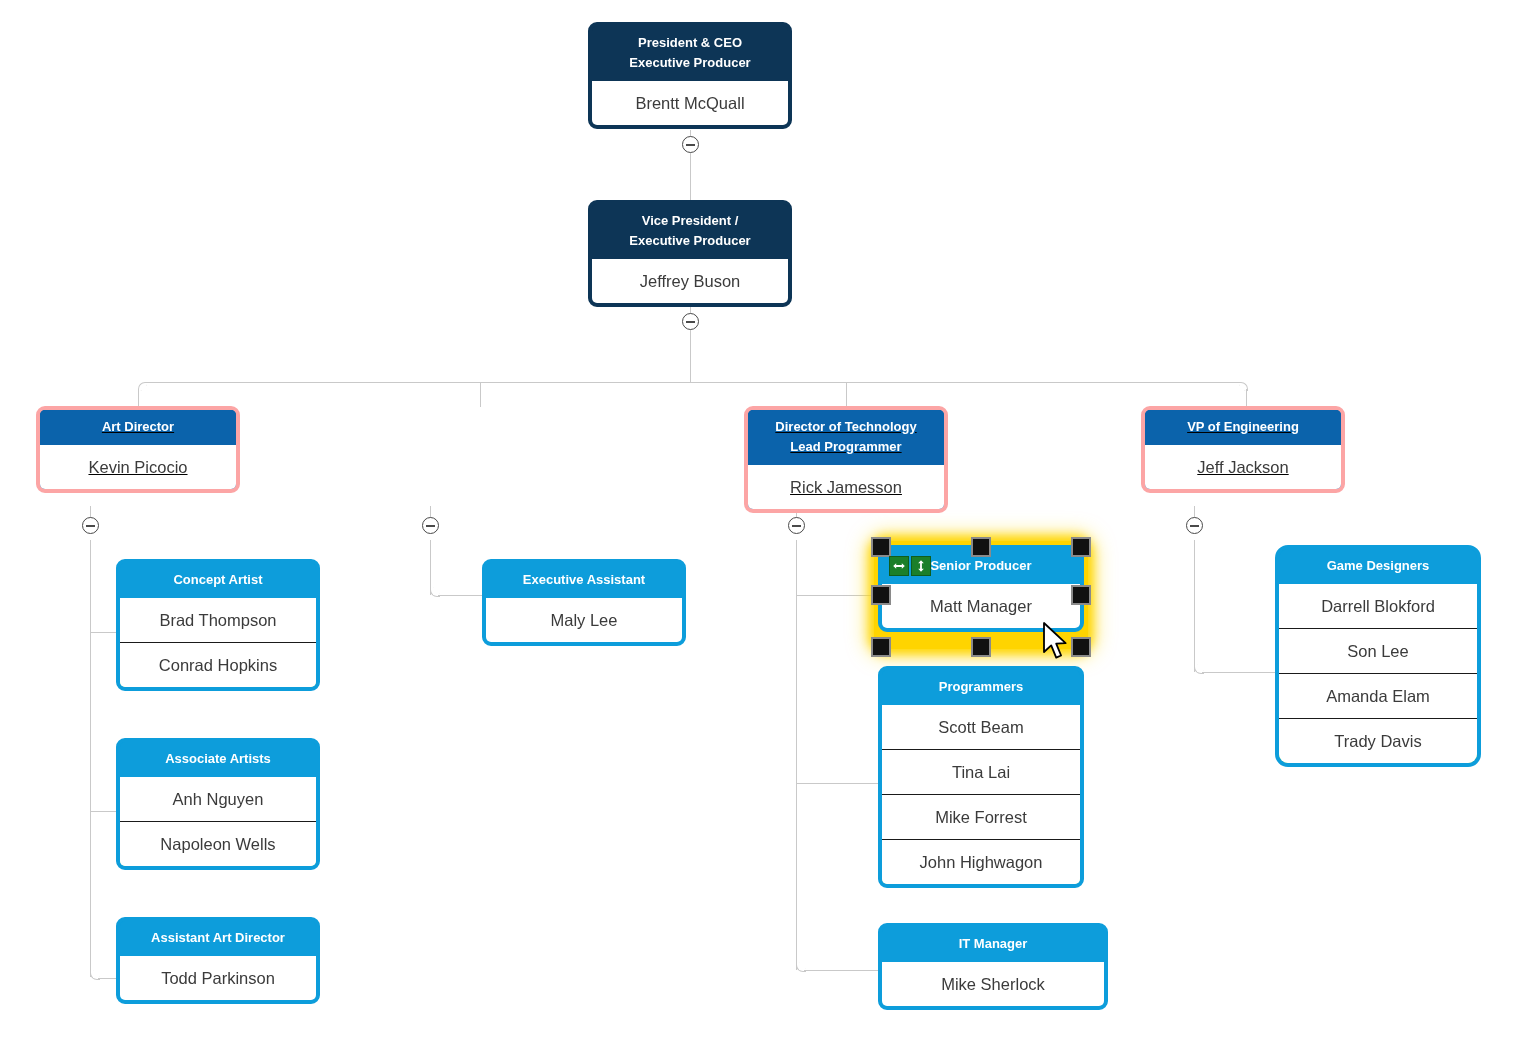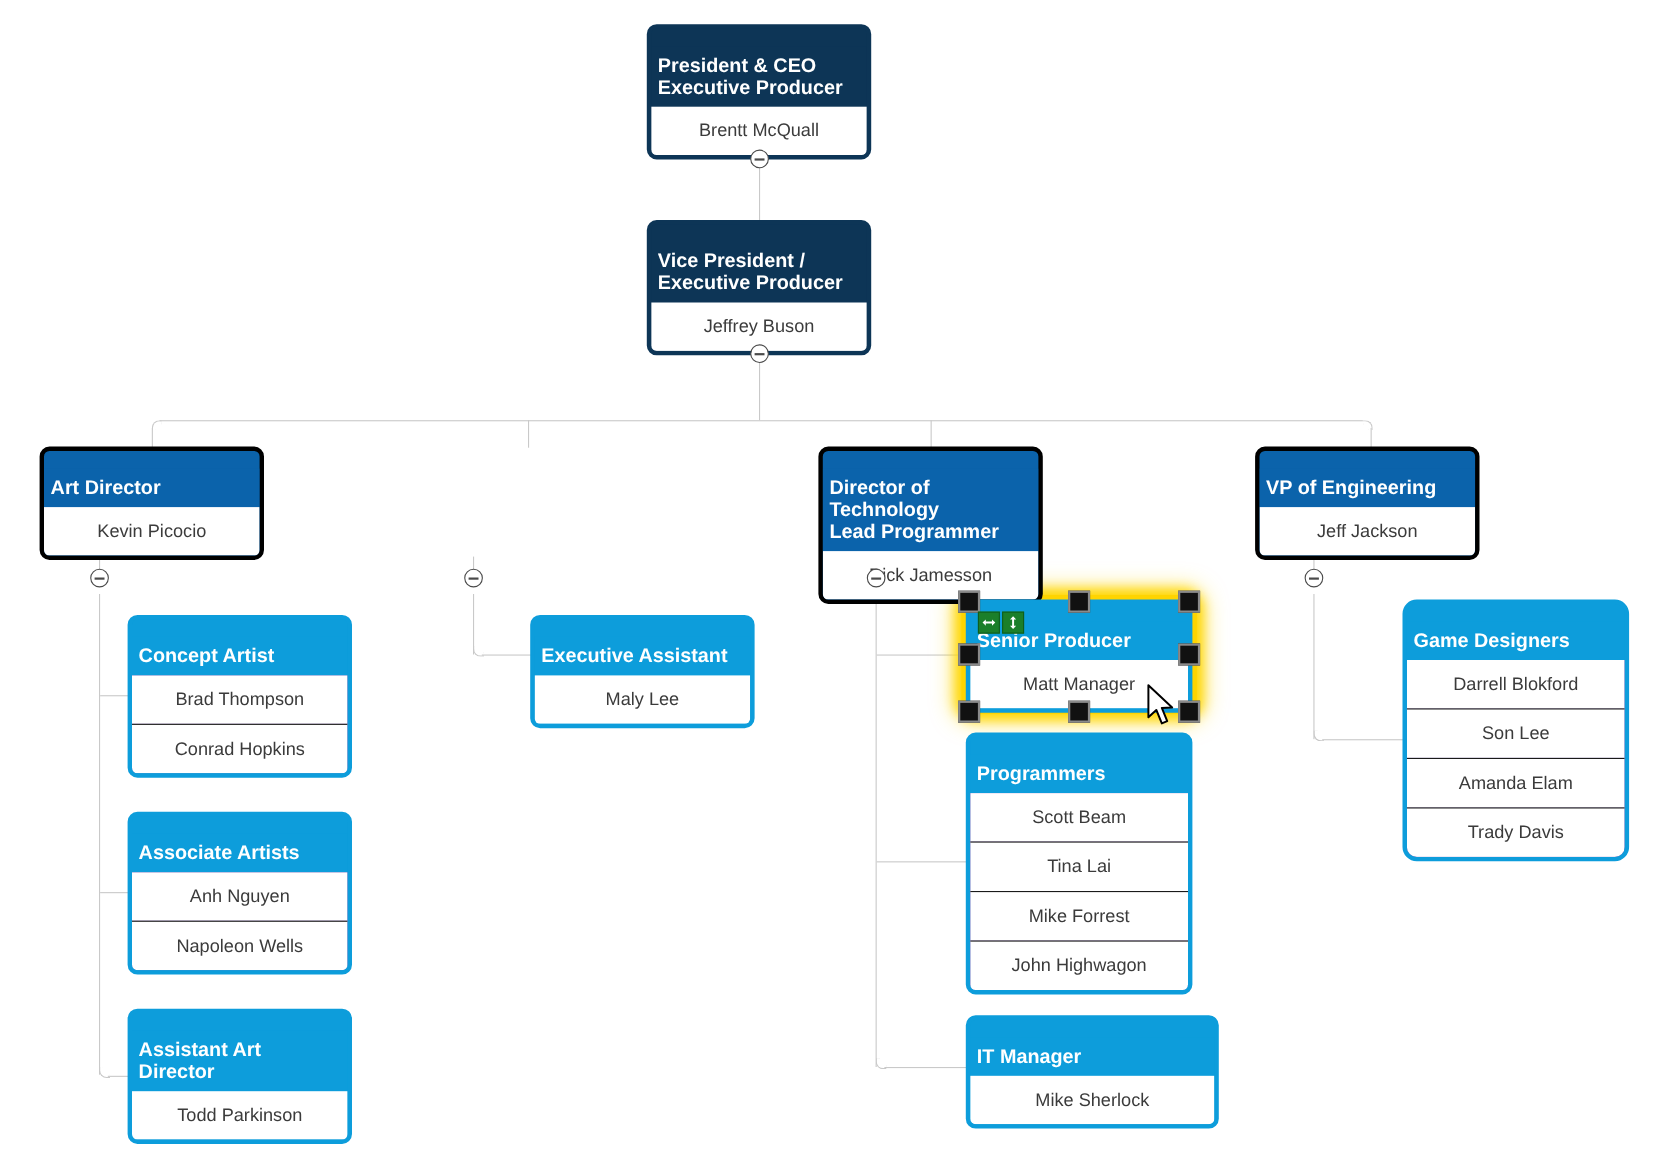--- a/index.html
+++ b/index.html
@@ -61,30 +61,29 @@
   
   .node {
     position: absolute;
     box-sizing: border-box;
     border-radius: 9px;
     overflow: hidden;
     z-index: 4;
   }
   .node .hdr {
     color: #ffffff;
-    text-align: left;
-    font-size: 18px;
+    text-align: center;
+    font-size: 13px;
     line-height: 20px;
     padding: 7px 6px 8px 6px;
     white-space: pre-line;
     font-weight: 400;
-    margin-top: 16px;
   }
   .node .body {
-    background: #4c1d95;
+    background: #bef264;
     box-sizing: border-box;
   }
   .node .row {
     text-align: center;
     font-size: 16.5px;
     line-height: 20px;
     color: #3b3b3b;
     padding: 12px 6px 12px 6px;
     background: #ffffff;
   }
@@ -93,22 +92,23 @@
   
   .node.navy {
     border: 4px solid #0d3556;
     background: #0d3556;
   }
   .node.navy .hdr { background: #0d3556; font-weight: 700; }
   .node.navy .body { border-radius: 0 0 5px 5px; }
 
   
   .node.mid {
-    border: 4px solid #000000;
+    border: 4px solid #fca5a5;
     background: #0b63ab;
+    text-decoration: underline;
   }
   .node.mid .hdr { background: #0b63ab; font-weight: 700; }
   .node.mid .body { border-radius: 0 0 5px 5px; }
 
   
   .node.light {
     border: 4px solid #0d9ddb;
     background: #0d9ddb;
   }
   .node.light .hdr { background: #0d9ddb; font-weight: 700; }

